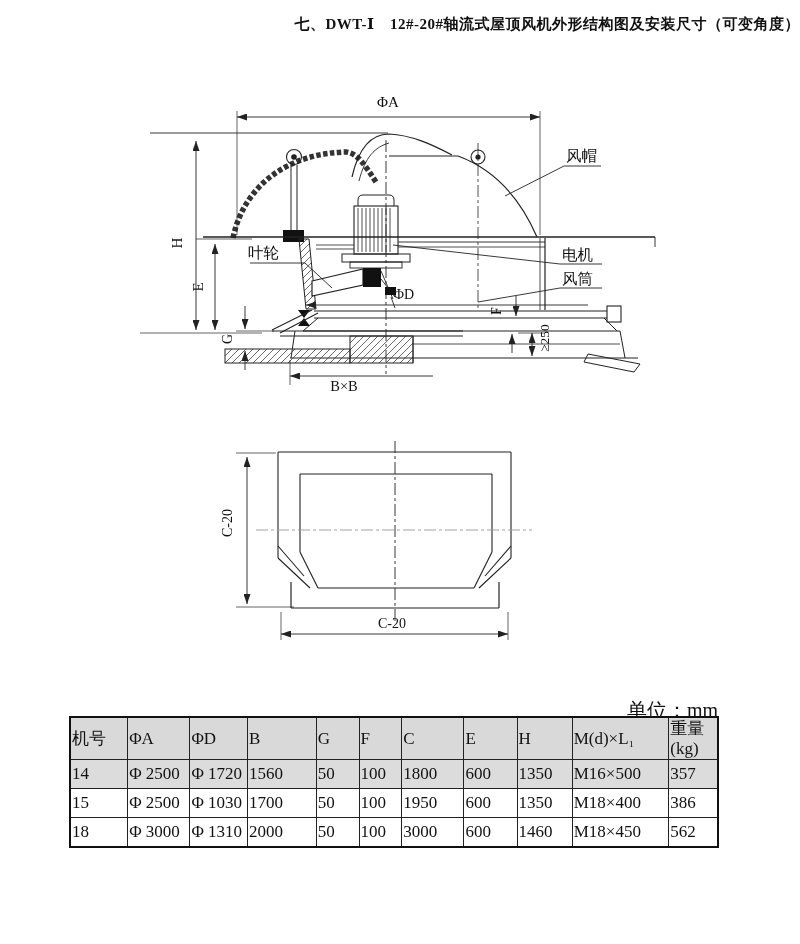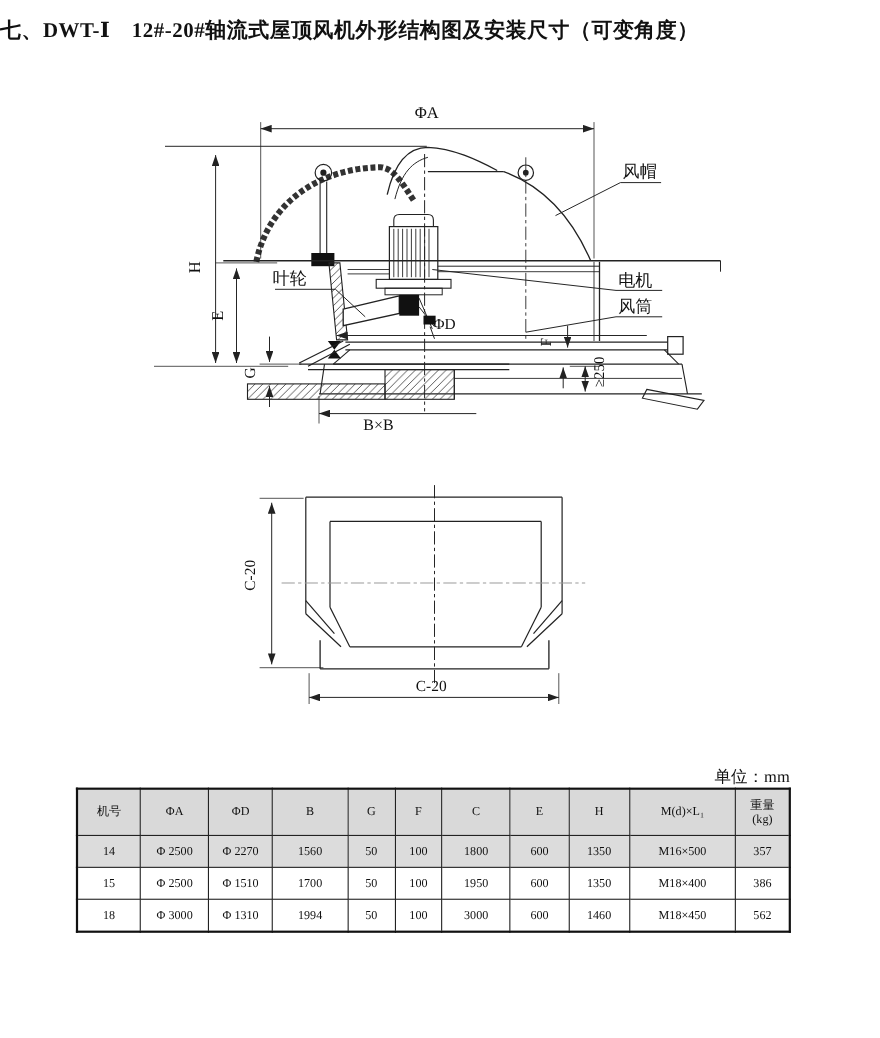--- a/index.html
+++ b/index.html
@@ -2,30 +2,30 @@
 <html><head>
 <meta charset="utf-8">
 <style>
   html,body{margin:0;padding:0;}
   body{
     width:800px;height:944px;position:relative;background:#ffffff;
     font-family:"Liberation Serif","DejaVu Serif",serif;color:#111;
     overflow:hidden;
   }
   .title{
-    position:absolute;top:15px;left:0;width:100%;text-align:left;
-    font-size:19px;font-weight:bold;letter-spacing:.5px;white-space:nowrap;
+    position:absolute;top:15px;left:0;width:100%;text-align:right;
+    font-size:15px;font-weight:bold;letter-spacing:.5px;white-space:nowrap;
   }
   .figure{position:absolute;left:0;top:60px;width:800px;height:620px;}
   svg text{font-family:"Liberation Serif","DejaVu Serif",serif;fill:#111;stroke:none;}
-  .unit{position:absolute;top:697px;right:82px;font-size:15px;}
+  .unit{position:absolute;top:697px;right:82px;font-size:20px;}
   table.spec{
     position:absolute;left:69px;top:716px;width:650px;
-    border-collapse:collapse;table-layout:fixed;text-align:center;
-    font-size:11px;border:2px solid #111;
+    border-collapse:collapse;table-layout:fixed;text-align:left;
+    font-size:17px;border:2px solid #111;
   }
   .spec th,.spec td{
     border:1px solid #222;padding:0 1px;height:28px;font-weight:normal;
     overflow:hidden;word-break:break-all;
   }
   .spec thead th{height:41px;background:#d9d9d9;line-height:1.15;}
   .spec tr.alt td{background:#dcdcdc;}
   .spec tr.thick td{border-top:2.5px solid #111;}
 </style>
 </head>
@@ -243,48 +243,48 @@
         <th>E</th>
         <th>H</th>
         <th>M(d)×L₁</th>
         <th>重量<br>(kg)</th>
       </tr>
   </thead>
   <tbody>
       <tr class="alt">
         <td>14</td>
         <td>Φ 2500</td>
-        <td>Φ 2270</td>
+        <td>Φ 1720</td>
         <td>1560</td>
         <td>50</td>
         <td>100</td>
         <td>1800</td>
         <td>600</td>
         <td>1350</td>
         <td>M16×500</td>
         <td>357</td>
       </tr>
       <tr>
         <td>15</td>
         <td>Φ 2500</td>
-        <td>Φ 1510</td>
+        <td>Φ 1030</td>
         <td>1700</td>
         <td>50</td>
         <td>100</td>
         <td>1950</td>
         <td>600</td>
         <td>1350</td>
         <td>M18×400</td>
         <td>386</td>
       </tr>
       <tr>
         <td>18</td>
         <td>Φ 3000</td>
         <td>Φ 1310</td>
-        <td>1994</td>
+        <td>2000</td>
         <td>50</td>
         <td>100</td>
         <td>3000</td>
         <td>600</td>
         <td>1460</td>
         <td>M18×450</td>
         <td>562</td>
       </tr>
     </tbody>
 </table>

